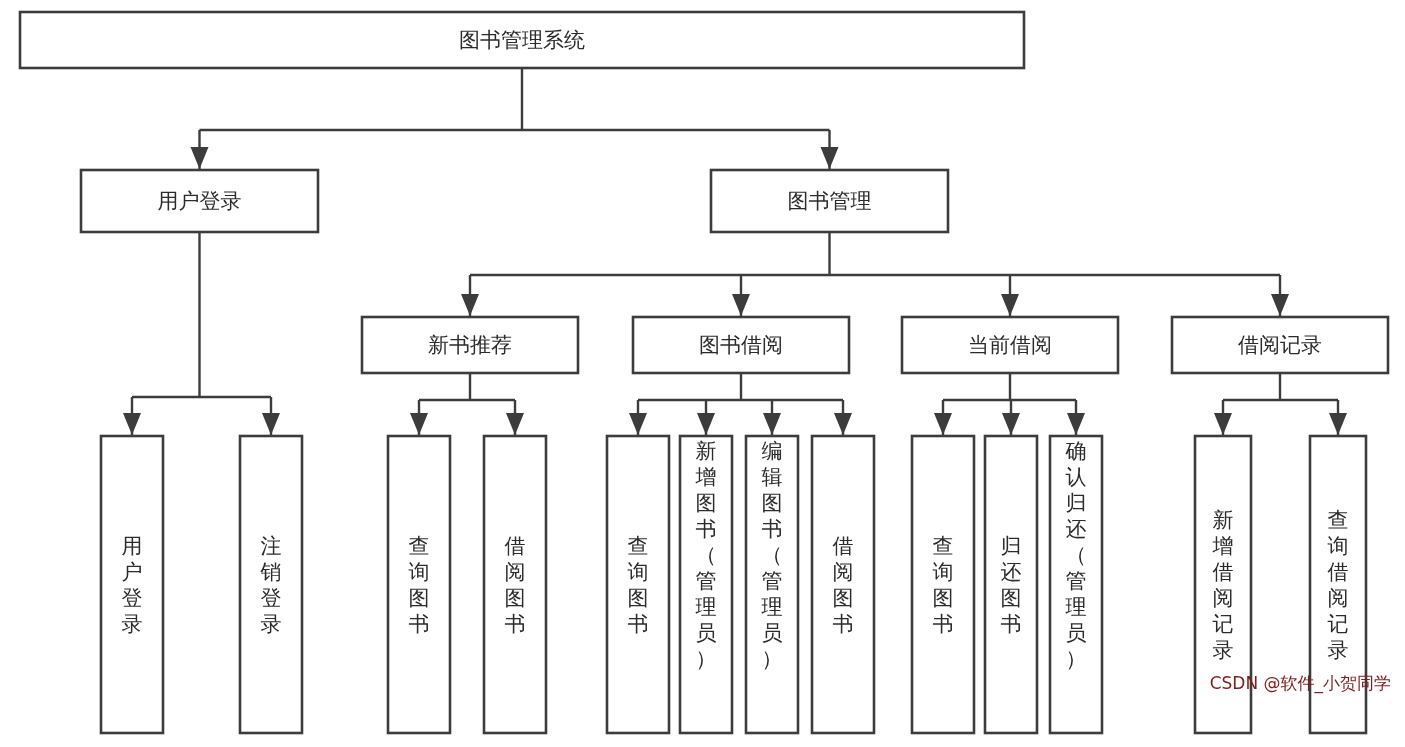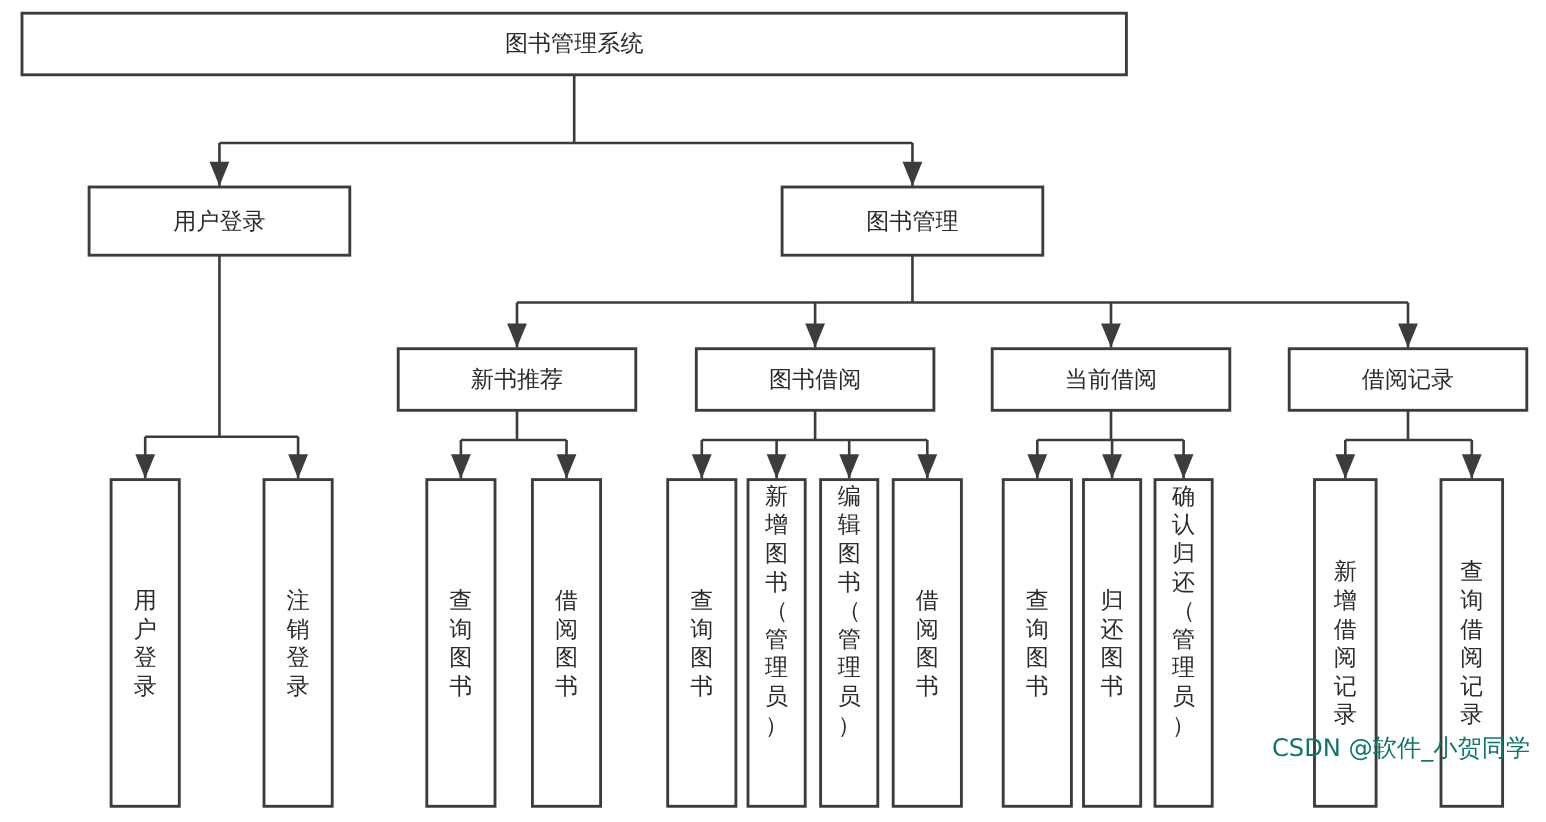--- a/index.html
+++ b/index.html
@@ -51,22 +51,22 @@
   }
   .arrow-head {
     fill: #3c3c3c;
     stroke: none;
   }
   .watermark-text {
     position: absolute;
     right: 14px;
     bottom: 4px;
     font-family: "DejaVu Sans", "Liberation Sans", sans-serif;
-    font-size: 22px;
-    color: #0f766e;
+    font-size: 17px;
+    color: #7f1d1d;
     white-space: nowrap;
     pointer-events: none;
     user-select: none;
   }
 </style>
 </head>
 <body>
 
 <div id="diagram-root">
   <svg class="flow" viewBox="0 0 1405 747" xmlns="http://www.w3.org/2000/svg">

